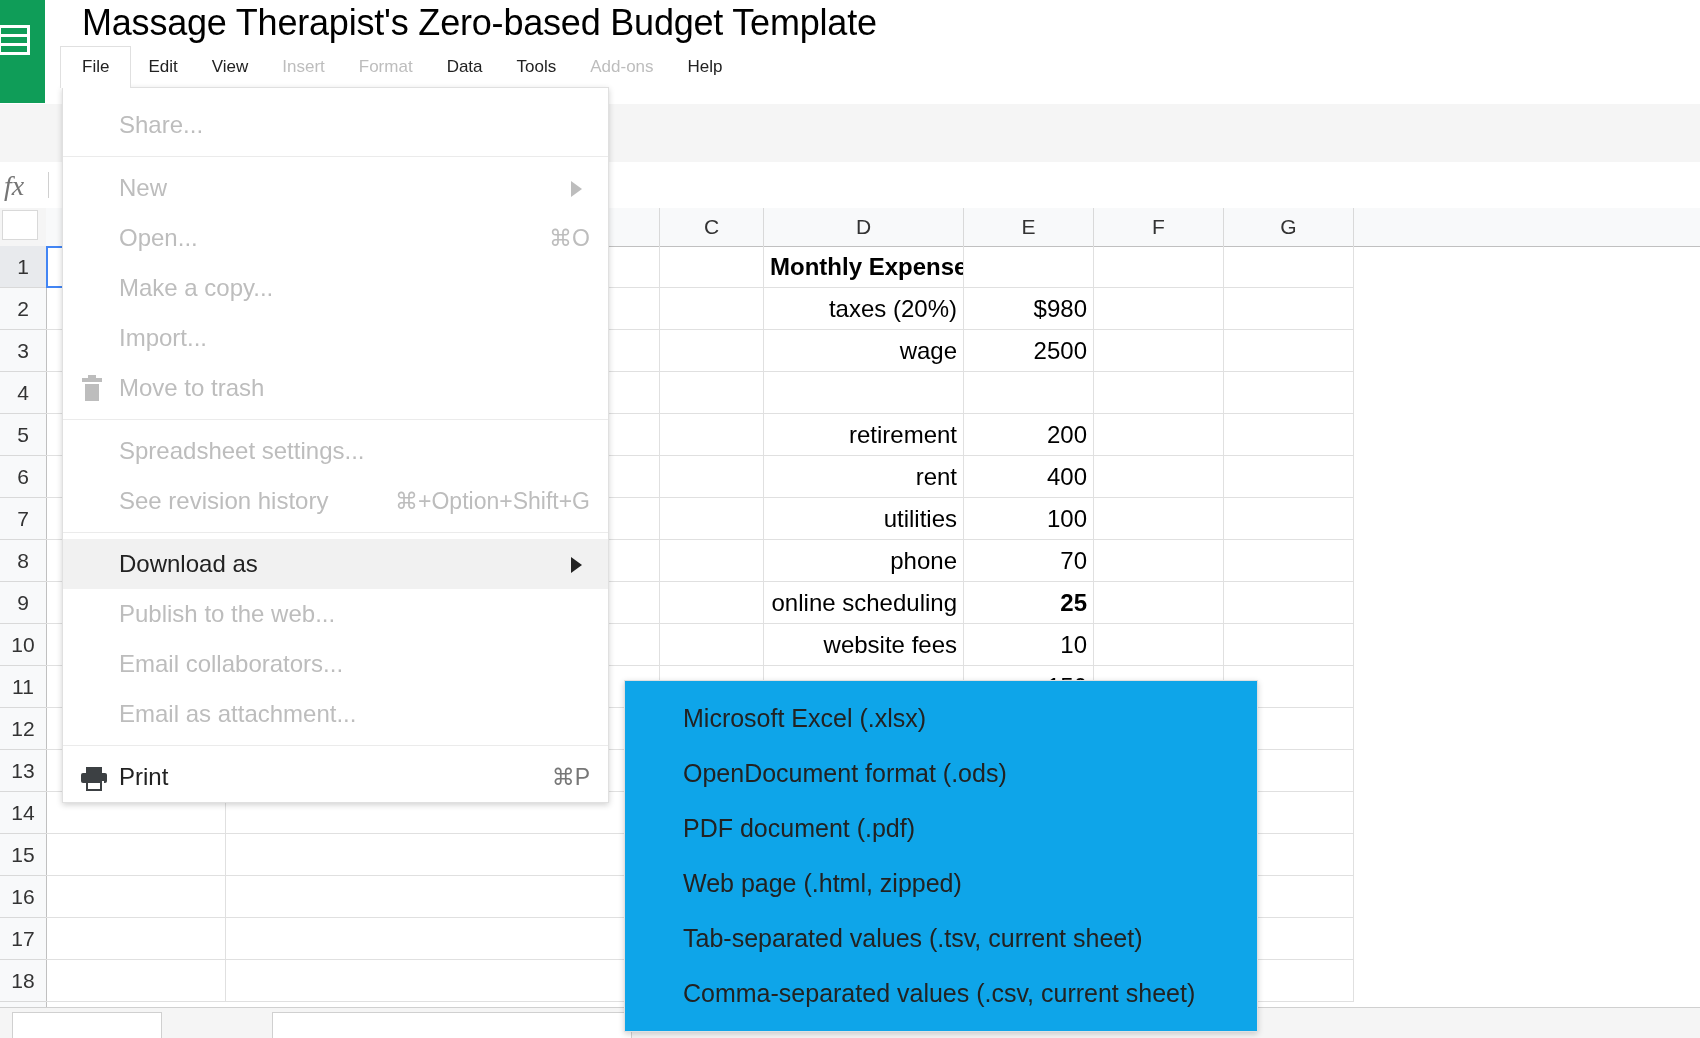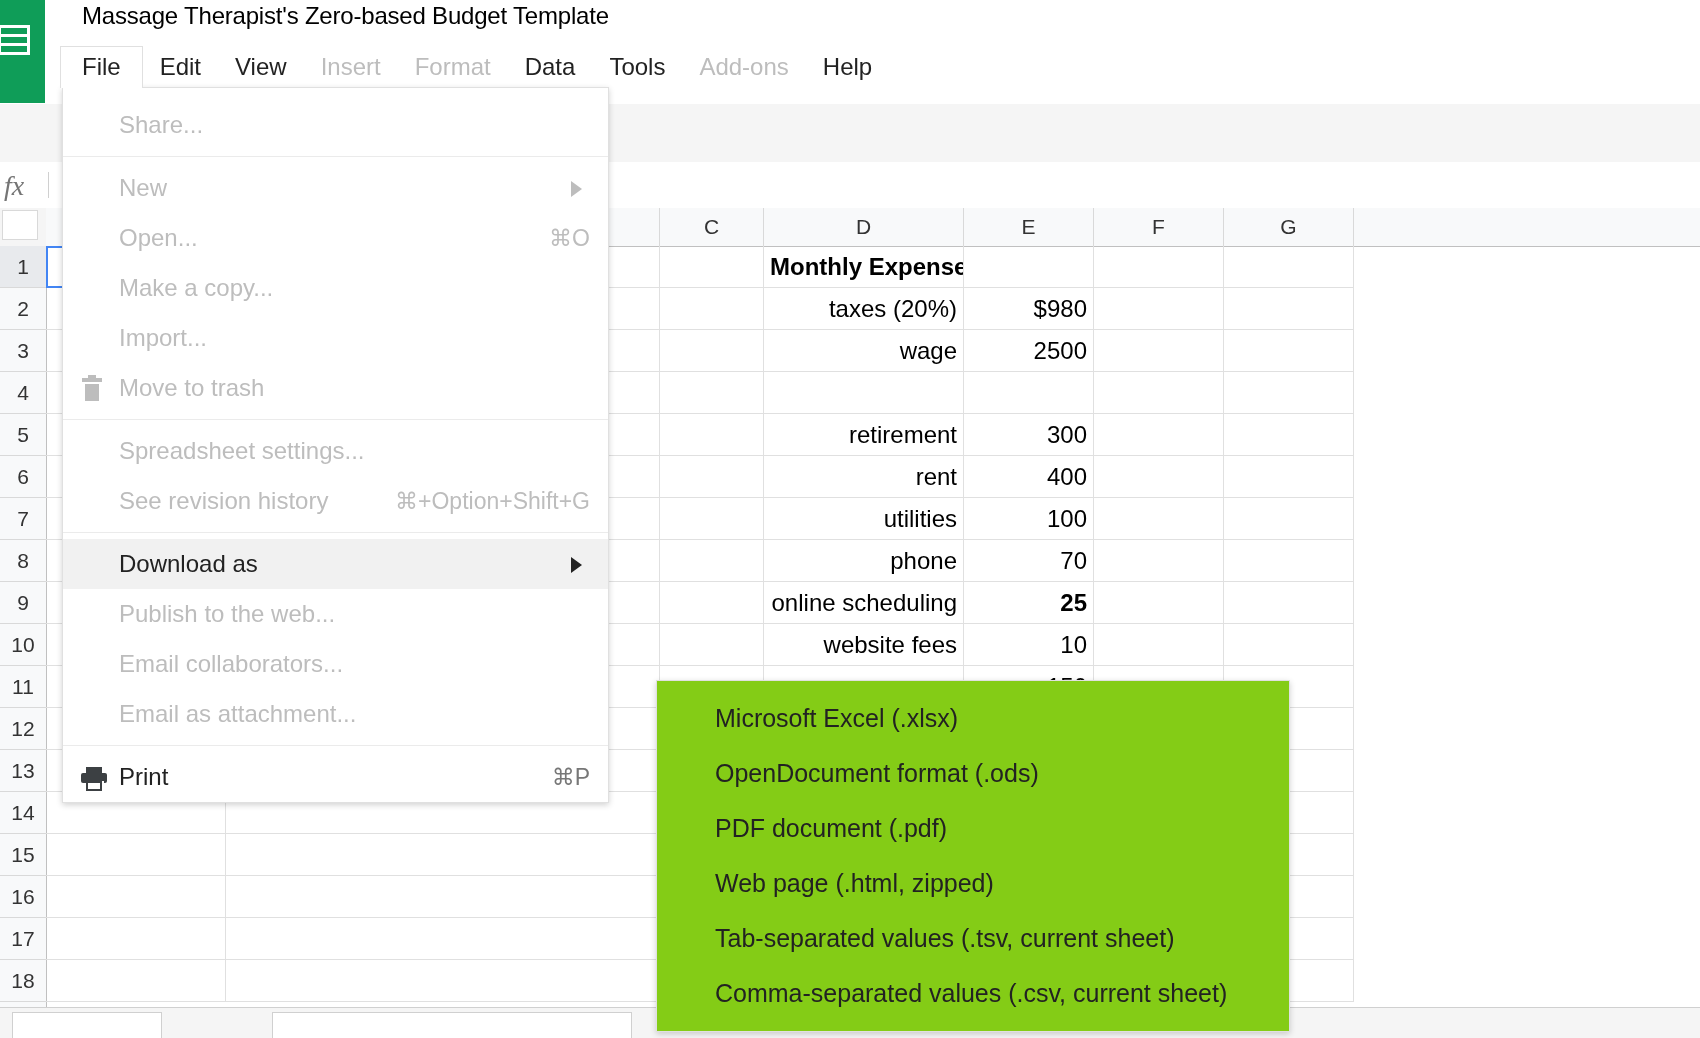--- a/index.html
+++ b/index.html
@@ -24,31 +24,31 @@
   }
   .logo-glyph:before,.logo-glyph:after{
     content:"";position:absolute;left:0;right:0;height:3px;background:#fff;
   }
   .logo-glyph:before{top:6px;}
   .logo-glyph:after{top:15px;}
 
   
   .doc-title{
     position:absolute;left:82px;top:2px;
-    font-size:24px;color:#000;white-space:nowrap;
+    font-size:36px;color:#000;white-space:nowrap;
     letter-spacing:-0.2px;
   }
 
   
   .menubar{
     position:absolute;left:60px;top:46px;height:42px;
     display:flex;align-items:center;
   }
   .menu-item{
-    font-size:24px;color:#222;
+    font-size:17px;color:#222;
     padding:0 17px;line-height:42px;height:42px;
     white-space:nowrap;
   }
   .menu-item.disabled{color:#bdbdbd;}
   .menu-item.active{
     background:#fff;
     border:1px solid #e0e0e0;border-bottom:none;
     box-sizing:border-box;
     position:relative;z-index:60;
     padding:0 21px;line-height:40px;
@@ -166,22 +166,22 @@
 
   
   .printer{position:absolute;left:0;top:2px;width:26px;height:24px;}
   .printer .top{position:absolute;left:5px;top:0;width:16px;height:6px;background:#3c4043;}
   .printer .mid{position:absolute;left:0;top:6px;width:26px;height:10px;background:#3c4043;border-radius:2px;}
   .printer .dot{position:absolute;right:3px;top:8px;width:4px;height:4px;background:#fff;}
   .printer .bot{position:absolute;left:5px;top:14px;width:16px;height:10px;background:#fff;border:2px solid #3c4043;box-sizing:border-box;}
 
   
   .sub-menu{
-    position:absolute;left:656px;top:680px;width:632px;
-    background:#84cc16;border:1px solid #e0e0e0;
+    position:absolute;left:624px;top:680px;width:632px;
+    background:#0ea5e9;border:1px solid #e0e0e0;
     box-shadow:0 2px 6px rgba(0,0,0,0.18);
     z-index:70;
   }
   .smi{
     height:55px;display:flex;align-items:center;
     padding-left:58px;box-sizing:border-box;
     font-size:25px;color:#222;white-space:nowrap;
   }
   .sub-pad{height:10px;}
 
@@ -296,21 +296,21 @@
           <div class="cell right" style="width: 200px;"></div>
           <div class="cell right" style="width: 130px;"></div>
           <div class="cell right" style="width: 130px;"></div>
           <div class="cell right" style="width: 130px;"></div>
         </div>
         <div class="grid-row">
           <div class="cell" style="width: 180px;"></div>
           <div class="cell" style="width: 434px;"></div>
           <div class="cell right" style="width: 104px;"></div>
           <div class="cell right" style="width: 200px;">retirement</div>
-          <div class="cell right" style="width: 130px;">300</div>
+          <div class="cell right" style="width: 130px;">200</div>
           <div class="cell right" style="width: 130px;"></div>
           <div class="cell right" style="width: 130px;"></div>
         </div>
         <div class="grid-row">
           <div class="cell" style="width: 180px;"></div>
           <div class="cell" style="width: 434px;"></div>
           <div class="cell right" style="width: 104px;"></div>
           <div class="cell right" style="width: 200px;">rent</div>
           <div class="cell right" style="width: 130px;">400</div>
           <div class="cell right" style="width: 130px;"></div>

